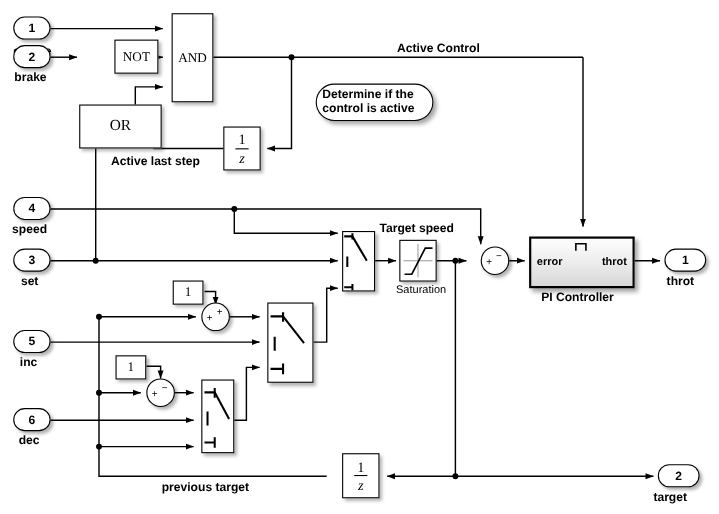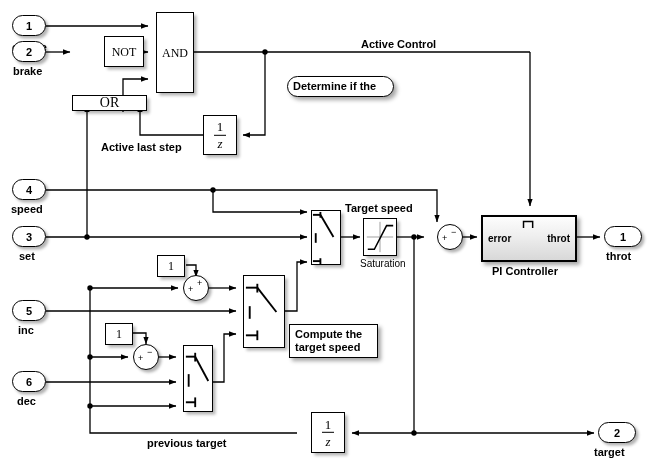--- a/index.html
+++ b/index.html
@@ -282,21 +282,21 @@
   <div class="lbl" style="left:594px;top:446px;">target</div>
 
   <div class="blk" style="left:78px;top:36px;width:40px;height:31px;margin-left:26px;">
     <div class="btext">NOT</div>
   </div>
 
   <div class="blk" style="left:156px;top:12px;width:38px;height:81px;">
     <div class="btext">AND</div>
   </div>
 
-  <div class="blk" style="left:72px;top:95px;width:75px;height:16px;">
+  <div class="blk" style="left:72px;top:95px;width:75px;height:40px;">
     <div class="btext" style="font-size:14px;">OR</div>
   </div>
 
   <div class="blk" style="left:203px;top:115px;width:34px;height:40px;">
     <div class="delay-frac">
       <span class="num">1</span>
       <span class="bar"></span>
       <span class="den">z</span>
     </div>
   </div>
@@ -390,20 +390,17 @@
   </div>
   <div class="lbl" style="left:492px;top:265px;">PI Controller</div>
 
   <div class="lbl" style="left:361px;top:38px;">Active Control</div>
   <div class="lbl" style="left:101px;top:141px;">Active last step</div>
   <div class="lbl" style="left:345px;top:202px;">Target speed</div>
   <div class="lbl" style="left:147px;top:437px;">previous target</div>
 
   <div class="note" style="left:287px;top:76px;width:107px;border-radius:17px;">
     <div>Determine if the</div>
-  </div>
-
-  <div class="note" style="left:289px;top:324px;width:89px;">
-    <div>Compute the</div>
-    <div>target speed</div>
-  </div>
+    <div>control is active</div>
+  </div>
+
 
 </div>
 
 </body></html>

